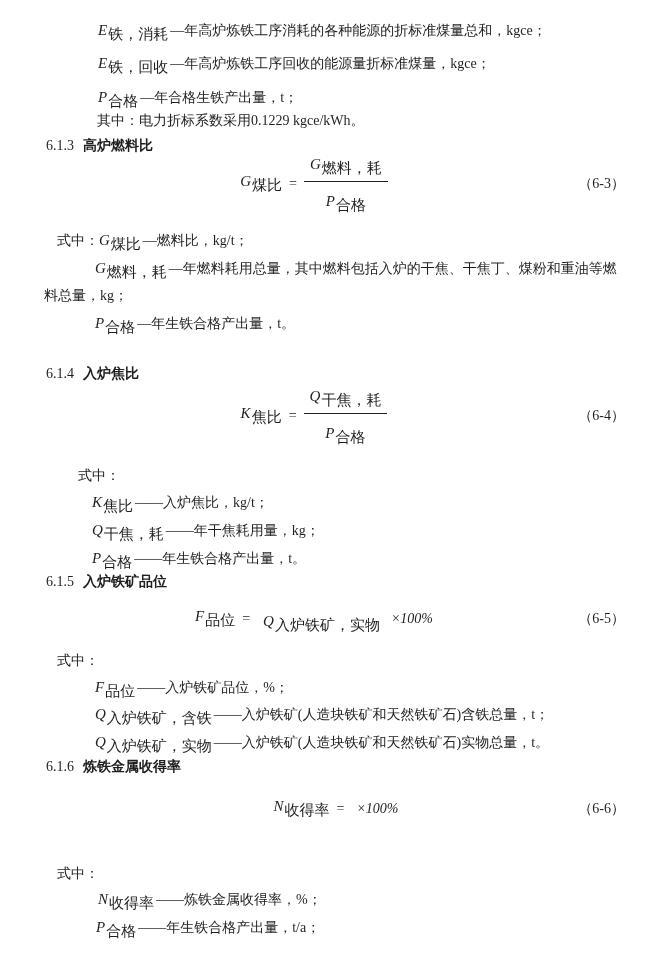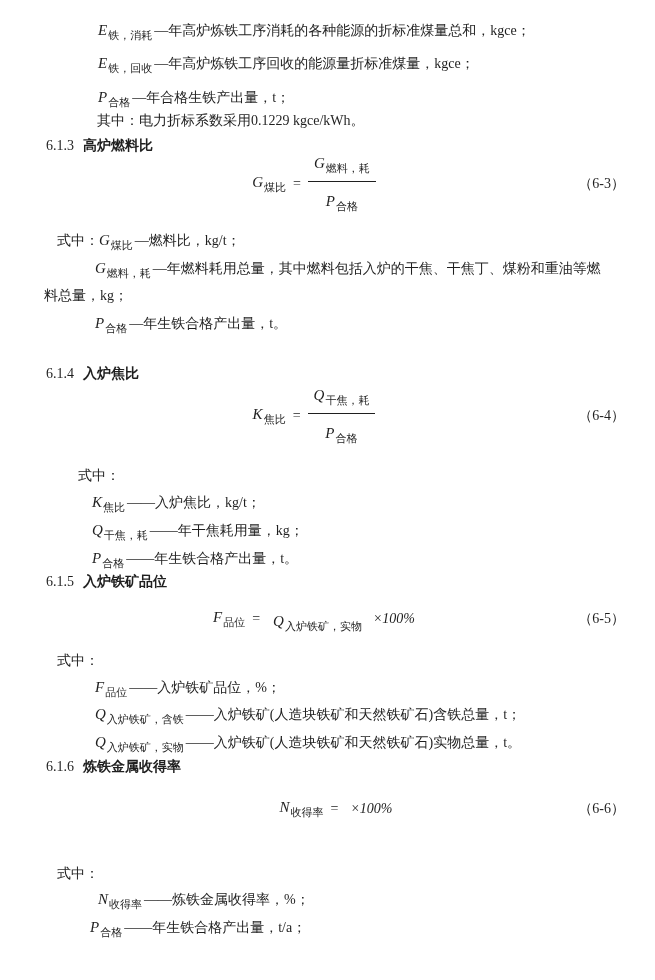--- a/index.html
+++ b/index.html
@@ -7,21 +7,21 @@
     width:655px;height:980px;background:#ffffff;position:relative;overflow:hidden;
     font-family:"Liberation Serif","DejaVu Serif",serif;
     font-size:14px;color:#1f1f1f;
   }
   .line{position:absolute;height:24px;line-height:24px;white-space:nowrap;}
   .heading{position:absolute;left:46px;height:24px;line-height:24px;white-space:nowrap;}
   .hnum{font-weight:normal;margin-right:9px;}
   .htitle{font-weight:bold;font-family:Liberation Serif, serif;}
   .v{display:inline-block;white-space:nowrap;}
   .v em{font-style:italic;font-family:"Liberation Serif","DejaVu Serif",serif;font-size:15px;}
-  .v sub{font-size:11px;margin-left:1px;vertical-align:-4px;letter-spacing:0;}
+  .v sub{font-size:15px;margin-left:1px;vertical-align:-4px;letter-spacing:0;}
   .d{margin-left:2px;}
   .formula{position:absolute;left:45px;right:28px;display:flex;align-items:center;justify-content:center;}
   .f-main{display:inline-flex;align-items:center;}
   .f-eq{margin:0 7px;}
   .frac{display:inline-flex;flex-direction:column;align-items:center;}
   .frac .num{padding:0 6px 2px 6px;border-bottom:1.3px solid #1f1f1f;line-height:22px;white-space:nowrap;}
   .frac .den{padding:8px 6px 0 6px;line-height:22px;white-space:nowrap;}
   .f-suffix{font-style:italic;margin-left:5px;font-size:14px;}
   .op{margin:0 3px;}
   .plus{font-size:15px;margin:0 1px;}
@@ -145,15 +145,15 @@
   </span>
   <span class="eqno">（6-6）</span>
 </div>
 
 <div class="line" style="left:57px;top:862px;">
   <span>式中：</span>
 </div>
 <div class="line" style="left:98px;top:887px;">
   <span class="v"><em>N</em><sub>收得率</sub></span><span class="d">——炼铁金属收得率，%；</span>
 </div>
-<div class="line" style="left:90px;top:915px;">
+<div class="line" style="left:96px;top:915px;">
   <span class="v"><em>P</em><sub>合格</sub></span><span class="d">——年生铁合格产出量，t/a；</span>
 </div>
 
 </body></html>

